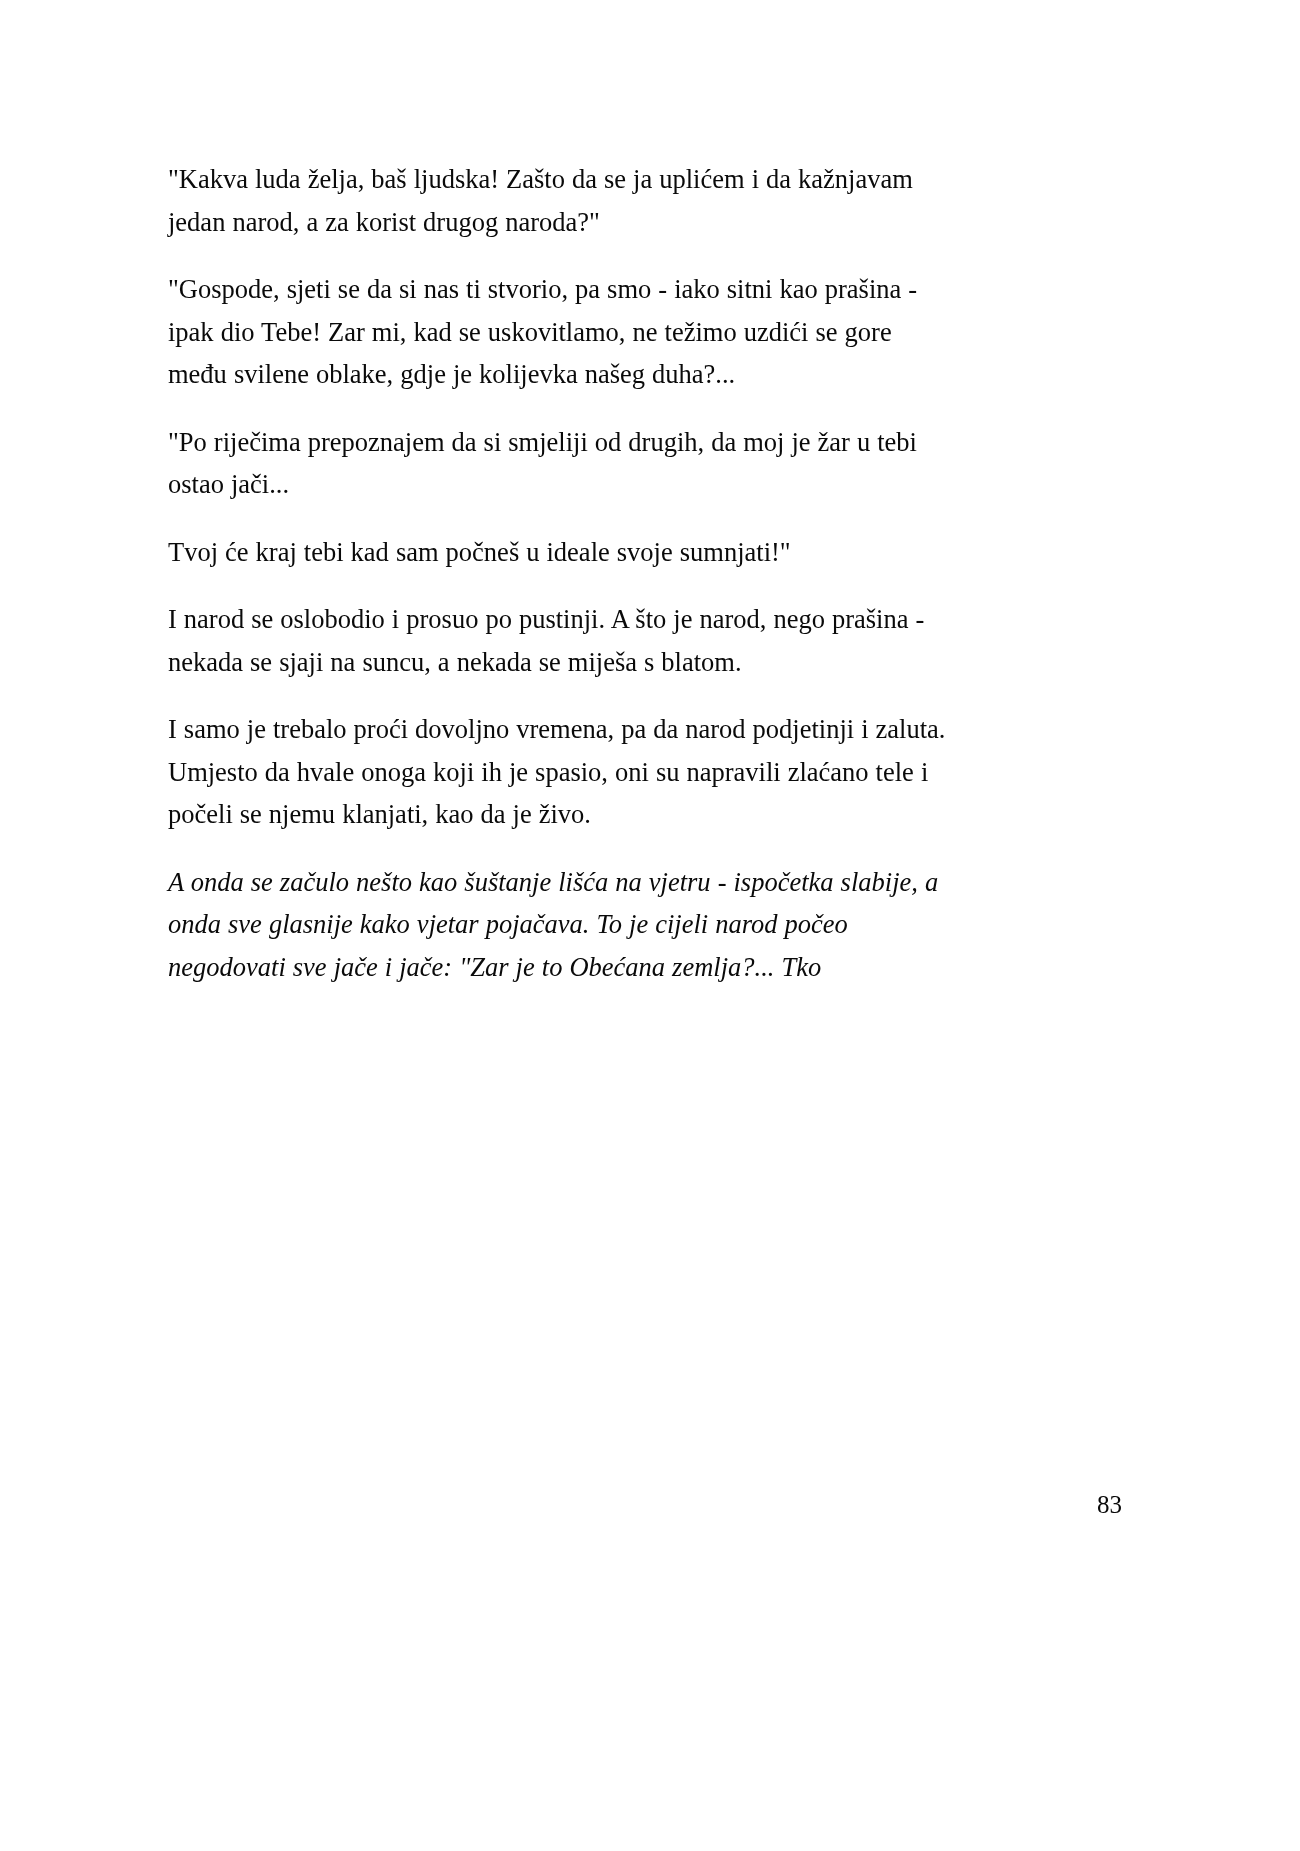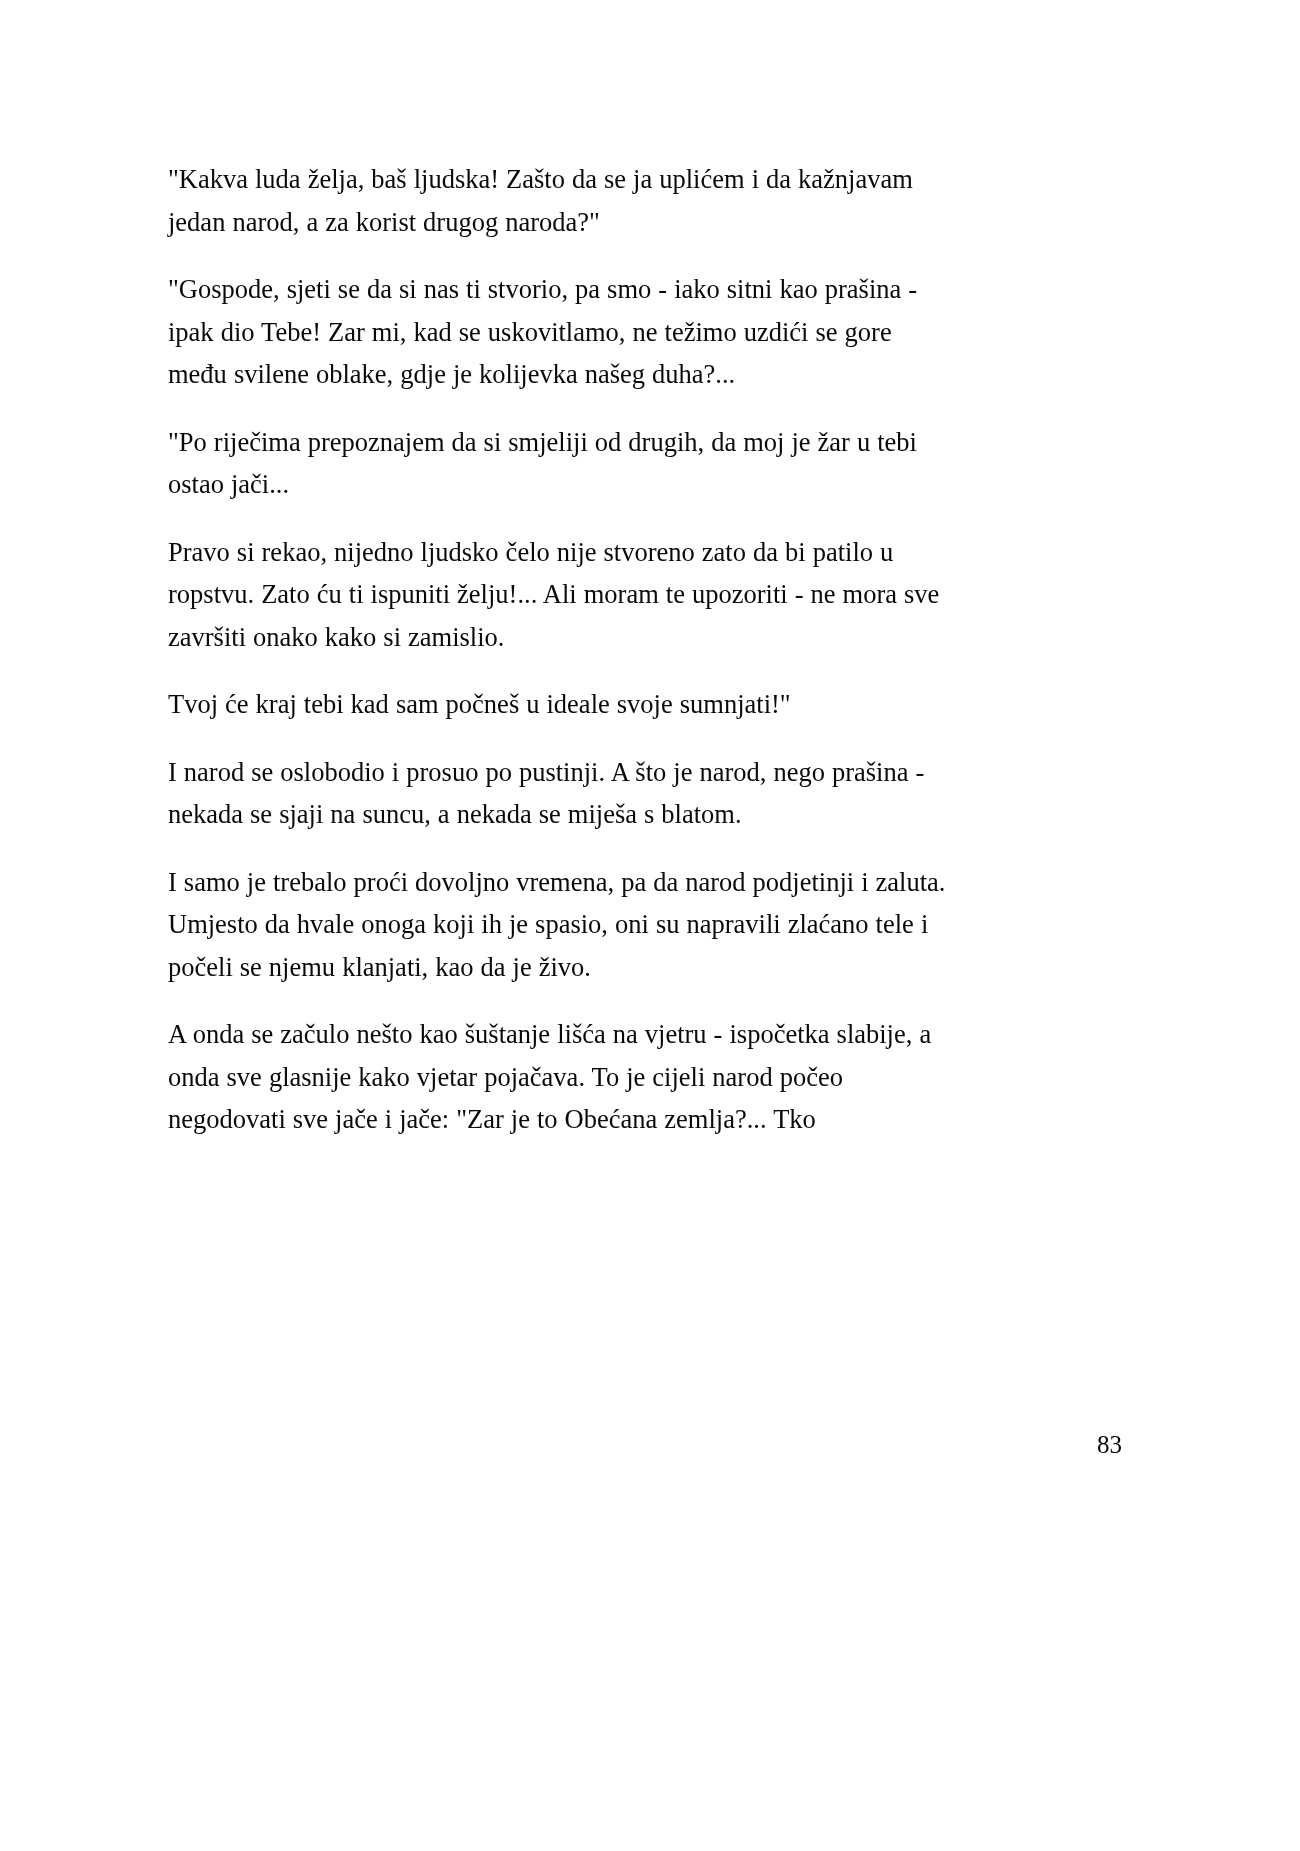--- a/index.html
+++ b/index.html
@@ -39,42 +39,42 @@
     font-size: 26.5px;
     line-height: 42.5px;
     letter-spacing: 0.0px;
     word-spacing: 0.4px;
     text-align: left;
     color: #0a0a0a;
   }
 
   .para:last-child {
     margin-bottom: 16px;
+    font-style: italic;
   }
 
   .page-number {
     position: absolute;
     right: 178px;
-    top: 1430px;
+    top: 1490px;
     font-size: 25px;
     line-height: 30px;
     color: #0a0a0a;
     text-align: right;
   }
 </style>
 </head>
 <body>
 
 <div class="page">
 
   <div class="text-column">
     <p class="para">"Kakva luda želja, baš ljudska! Zašto da se ja uplićem i da kažnjavam jedan narod, a za korist drugog naroda?"</p>
     <p class="para">"Gospode, sjeti se da si nas ti stvorio, pa smo - iako sitni kao prašina - ipak dio Tebe! Zar mi, kad se uskovitlamo, ne težimo uzdići se gore među svilene oblake, gdje je kolijevka našeg duha?...</p>
     <p class="para">"Po riječima prepoznajem da si smjeliji od drugih, da moj je žar u tebi ostao jači...</p>
-    <p class="para">Pravo si rekao, nijedno ljudsko čelo nije stvoreno zato da bi patilo u ropstvu. Zato ću ti ispuniti želju!... Ali moram te upozoriti - ne mora sve završiti onako kako si zamislio.</p>
     <p class="para">Tvoj će kraj tebi kad sam počneš u ideale svoje sumnjati!"</p>
     <p class="para">I narod se oslobodio i prosuo po pustinji. A što je narod, nego prašina - nekada se sjaji na suncu, a nekada se miješa s blatom.</p>
     <p class="para">I samo je trebalo proći dovoljno vremena, pa da narod podjetinji i zaluta. Umjesto da hvale onoga koji ih je spasio, oni su napravili zlaćano tele i počeli se njemu klanjati, kao da je živo.</p>
     <p class="para">A onda se začulo nešto kao šuštanje lišća na vjetru - ispočetka slabije, a onda sve glasnije kako vjetar pojačava. To je cijeli narod počeo negodovati sve jače i jače: "Zar je to Obećana zemlja?... Tko</p>
   </div>
 
   <div class="page-number">83</div>
 
 </div>
 

